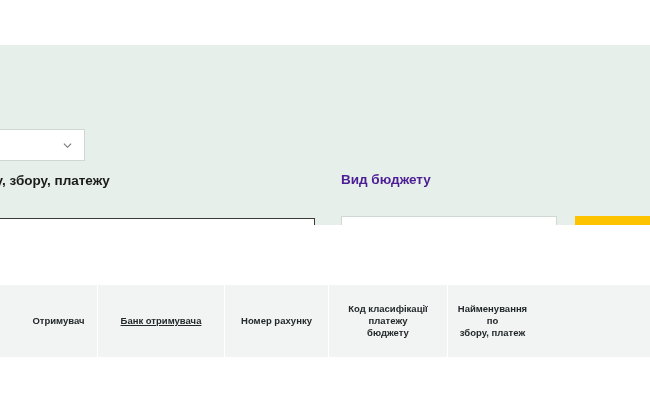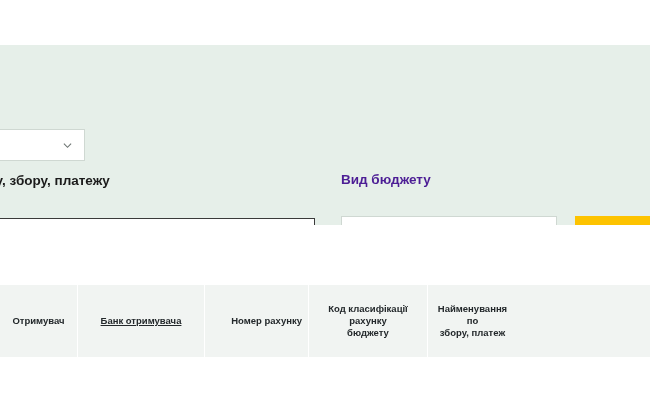--- a/index.html
+++ b/index.html
@@ -218,41 +218,41 @@
 
     <button class="search-button">
       <span class="btn-label">Знайти</span>
     </button>
 
   </div>
 
   <div class="gap"></div>
 
   <div class="table-head">
-    <div class="th" style="width:78px;">
+    <div class="th" style="width:78px;margin-left:20px;">
       <div>
         <span>Отримувач</span>
         <span></span>
       </div>
     </div>
     <div class="th" style="width:127px;text-decoration:underline;">
       <div>
         <span>Банк отримувача</span>
         <span></span>
       </div>
     </div>
-    <div class="th" style="width:104px;justify-content:flex-end;">
+    <div class="th" style="width:104px;">
       <div>
         <span>Номер рахунку</span>
         <span></span>
       </div>
     </div>
     <div class="th" style="width:119px;">
       <div>
-        <span>Код класифікації рахунку</span>
+        <span>Код класифікації платежу</span>
         <span>бюджету</span>
       </div>
     </div>
     <div class="th" style="width:89px;">
       <div>
         <span>Найменування по</span>
         <span>збору, платеж</span>
       </div>
     </div>
   </div>

